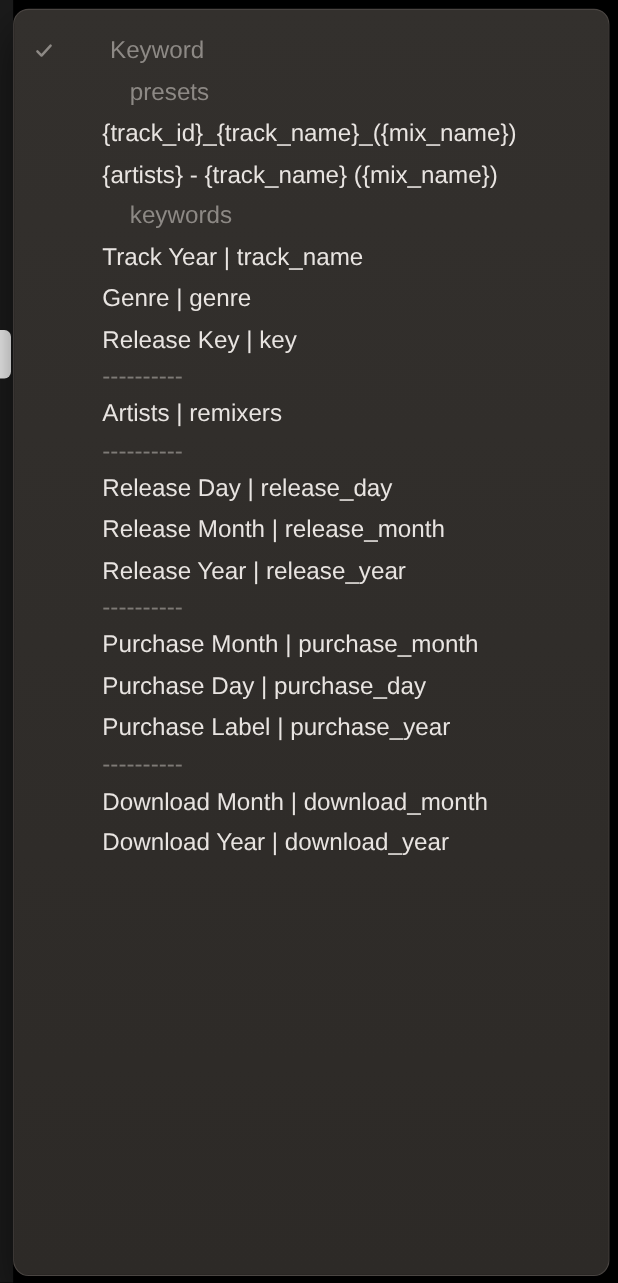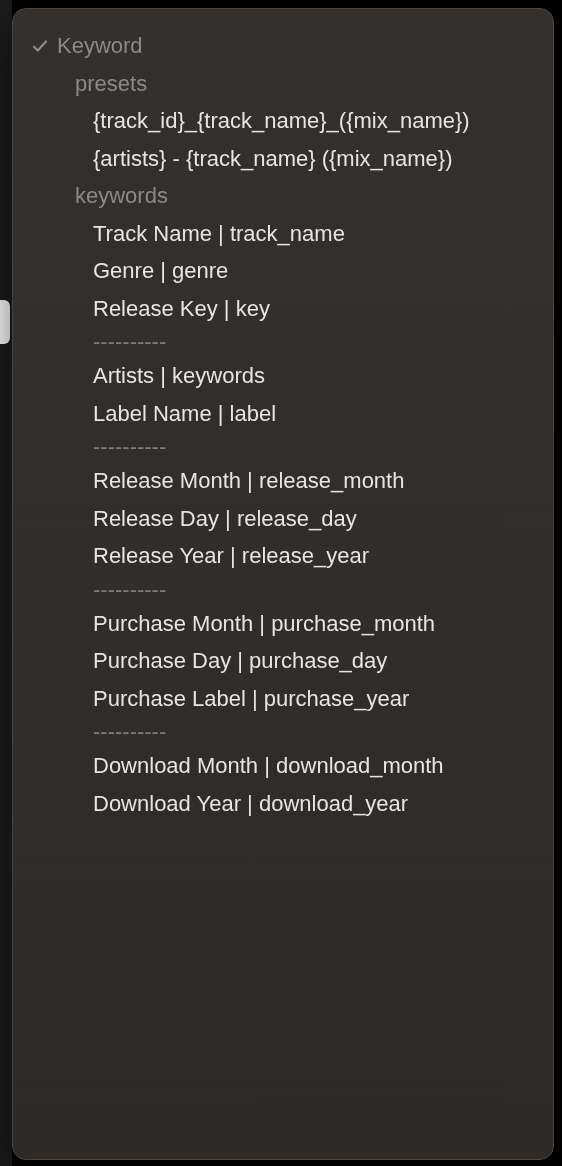--- a/index.html
+++ b/index.html
@@ -60,20 +60,21 @@
   }
 
   .label {
     font-size: 22px;
     line-height: 1.25;
     color: var(--text);
     white-space: nowrap;
   }
   .header .label {
     color: var(--muted);
+    margin-left: 43px;
   }
 
   .indent-1 .label {
     padding-left: 18px;
   }
   .indent-2 .label {
     padding-left: 36px;
   }
 
   .divider {
@@ -142,54 +143,50 @@
     <span class="label">{artists} - {track_name} ({mix_name})</span>
   </div>
 
   <div class="row header indent-1">
     <span class="check"></span>
     <span class="label">keywords</span>
   </div>
 
   <div class="row indent-2">
     <span class="check"></span>
-    <span class="label">Track Name | track_name</span>
+    <span class="label">Track Year | track_name</span>
   </div>
   <div class="row indent-2">
     <span class="check"></span>
     <span class="label">Genre | genre</span>
   </div>
   <div class="row indent-2">
     <span class="check"></span>
     <span class="label">Release Key | key</span>
   </div>
 
   <div class="divider">----------</div>
 
   <div class="row indent-2">
     <span class="check"></span>
-    <span class="label">Artists | keywords</span>
-  </div>
-  <div class="row indent-2">
-    <span class="check"></span>
-    <span class="label">Label Name | label</span>
-  </div>
-
-  <div class="divider">----------</div>
-
+    <span class="label">Artists | remixers</span>
+  </div>
+
+  <div class="divider">----------</div>
+
+  <div class="row indent-2">
+    <span class="check"></span>
+    <span class="label">Release Day | release_day</span>
+  </div>
   <div class="row indent-2">
     <span class="check"></span>
     <span class="label">Release Month | release_month</span>
   </div>
   <div class="row indent-2">
     <span class="check"></span>
-    <span class="label">Release Day | release_day</span>
-  </div>
-  <div class="row indent-2">
-    <span class="check"></span>
     <span class="label">Release Year | release_year</span>
   </div>
 
   <div class="divider">----------</div>
 
   <div class="row indent-2">
     <span class="check"></span>
     <span class="label">Purchase Month | purchase_month</span>
   </div>
   <div class="row indent-2">

